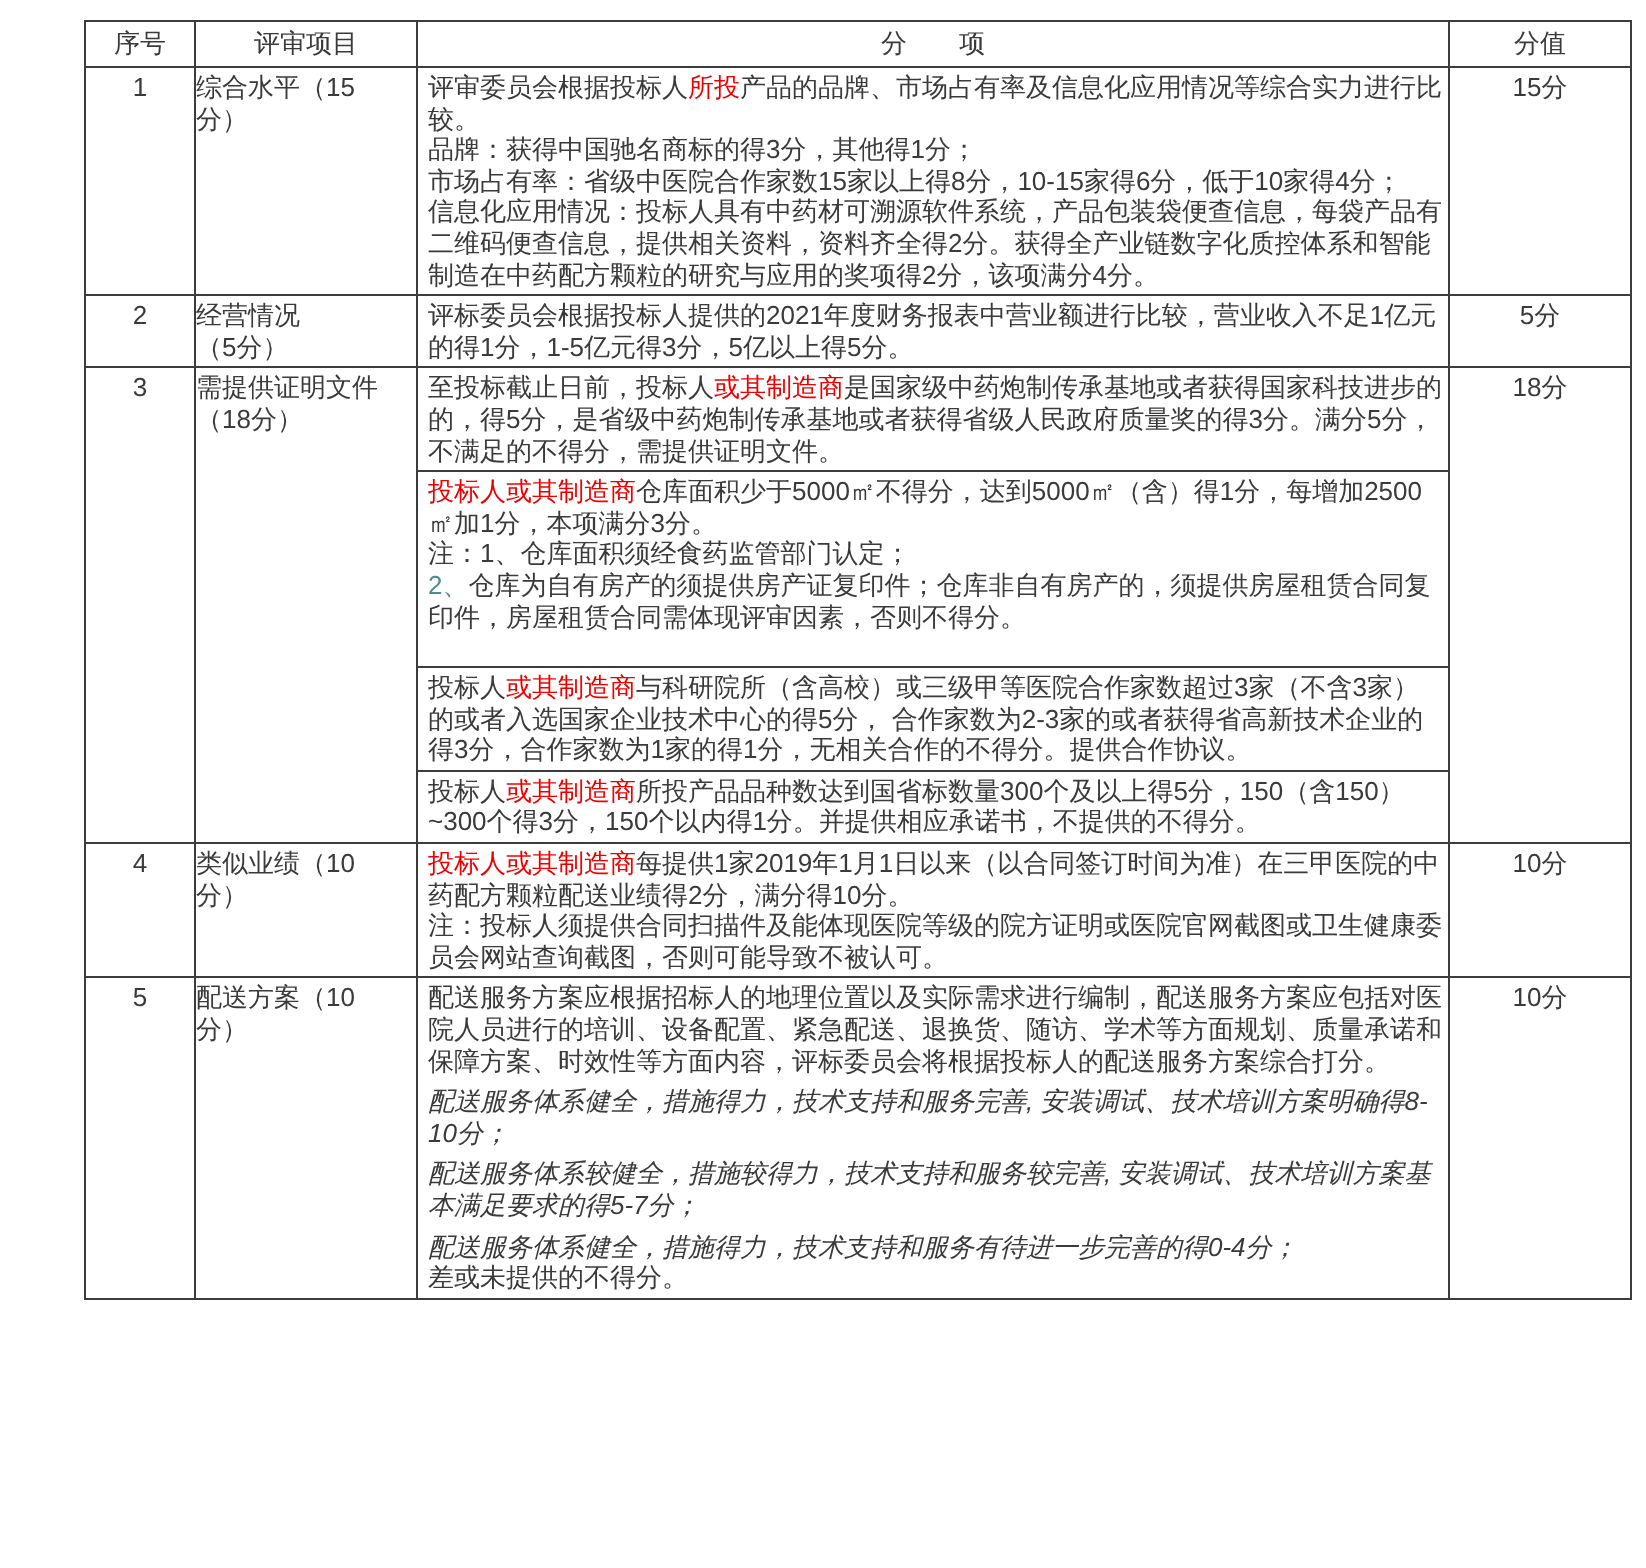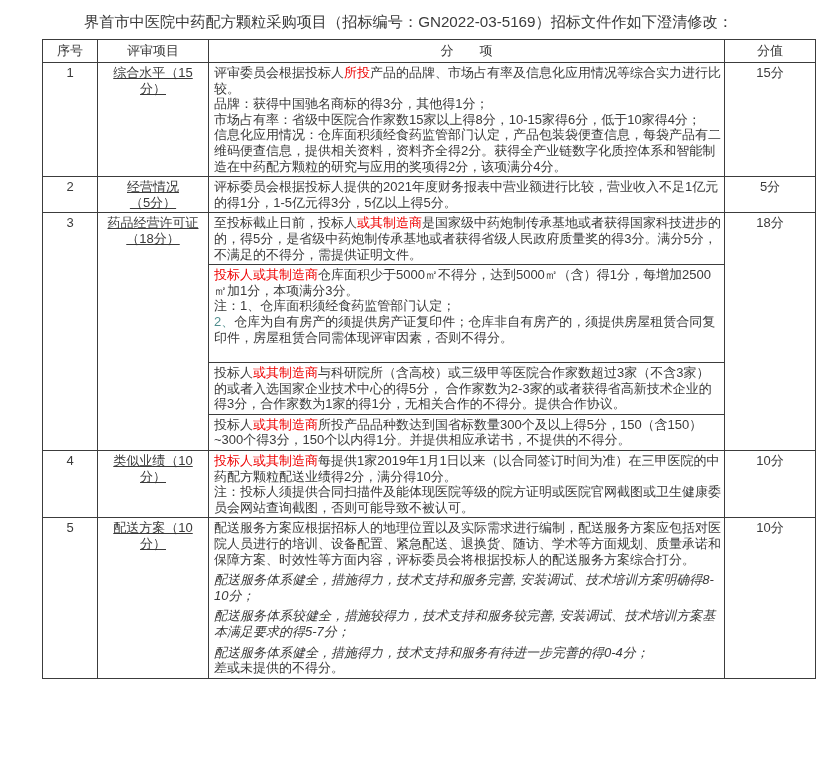--- a/index.html
+++ b/index.html
@@ -30,37 +30,35 @@
     font-size: 13px;
     line-height: 15.6px;
   }
   td.hdr {
     height: 23px;
     text-align: center;
     vertical-align: middle;
   }
   td.c-no, td.c-score { text-align: center; padding-top: 2px; }
   td.c-item {
-    text-align: center;
+    text-align: left;
     white-space: pre-line;
     padding-top: 2px;
-    text-decoration: underline;
   }
   .subcell { padding: 2px 3px 2px 5px; }
   .subcell + .subcell { border-top: 1px solid var(--border, #3c3c3c); }
   .subcell.pad-b { padding-bottom: 17px; }
   .para.gap { margin-top: 5px; font-style: italic; }
   .c-red { color: var(--red, #ee0000); }
   .c-teal { color: var(--teal, #4e8d8d); }
 </style>
 </head>
 <body>
 
 <div class="intro">
-  <p>界首市中医院中药配方颗粒采购项目（招标编号：GN2022-03-5169）招标文件作如下澄清修改：</p>
 </div>
 
 <table>
   <colgroup>
     <col style="width:55px">
       <col style="width:111px">
       <col style="width:516px">
       <col style="width:91px">
   </colgroup>
   <tbody>
@@ -73,41 +71,41 @@
 
   <tr>
     <td class="c-no">1</td>
     <td class="c-item">综合水平（15
 分）</td>
     <td>
       <div class="subcell">
             <div class="para"><span>评审委员会根据投标人</span><span class="c-red">所投</span><span>产品的品牌、市场占有率及信息化应用情况等综合实力进行比较。</span></div>
             <div class="para"><span>品牌：获得中国驰名商标的得3分，其他得1分；</span></div>
             <div class="para"><span>市场占有率：省级中医院合作家数15家以上得8分，10-15家得6分，低于10家得4分；</span></div>
-            <div class="para"><span>信息化应用情况：仓库面积须经食药监管部门认定，产品包装袋便查信息，每袋产品有二维码便查信息，提供相关资料，资料齐全得2分。获得全产业链数字化质控体系和智能制造在中药配方颗粒的研究与应用的奖项得2分，该项满分4分。</span></div>
+            <div class="para"><span>信息化应用情况：投标人具有中药材可溯源软件系统，产品包装袋便查信息，每袋产品有二维码便查信息，提供相关资料，资料齐全得2分。获得全产业链数字化质控体系和智能制造在中药配方颗粒的研究与应用的奖项得2分，该项满分4分。</span></div>
           </div>
     </td>
     <td class="c-score">15分</td>
   </tr>
 
   <tr>
     <td class="c-no">2</td>
     <td class="c-item">经营情况
 （5分）</td>
     <td>
       <div class="subcell">
             <div class="para"><span>评标委员会根据投标人提供的2021年度财务报表中营业额进行比较，营业收入不足1亿元的得1分，1-5亿元得3分，5亿以上得5分。</span></div>
           </div>
     </td>
     <td class="c-score">5分</td>
   </tr>
 
   <tr>
     <td class="c-no">3</td>
-    <td class="c-item">药品经营许可证
+    <td class="c-item">需提供证明文件
 （18分）</td>
     <td>
       <div class="subcell">
             <div class="para"><span>至投标截止日前，投标人</span><span class="c-red">或其制造商</span><span>是国家级中药炮制传承基地或者获得国家科技进步的的，得5分，是省级中药炮制传承基地或者获得省级人民政府质量奖的得3分。满分5分，不满足的不得分，需提供证明文件。</span></div>
           </div>
       <div class="subcell pad-b">
             <div class="para"><span class="c-red">投标人或其制造商</span><span>仓库面积少于5000㎡不得分，达到5000㎡（含）得1分，每增加2500㎡加1分，本项满分3分。</span></div>
             <div class="para"><span>注：1、仓库面积须经食药监管部门认定；</span></div>
             <div class="para"><span class="c-teal">2、</span><span>仓库为自有房产的须提供房产证复印件；仓库非自有房产的，须提供房屋租赁合同复印件，房屋租赁合同需体现评审因素，否则不得分。</span></div>
           </div>

